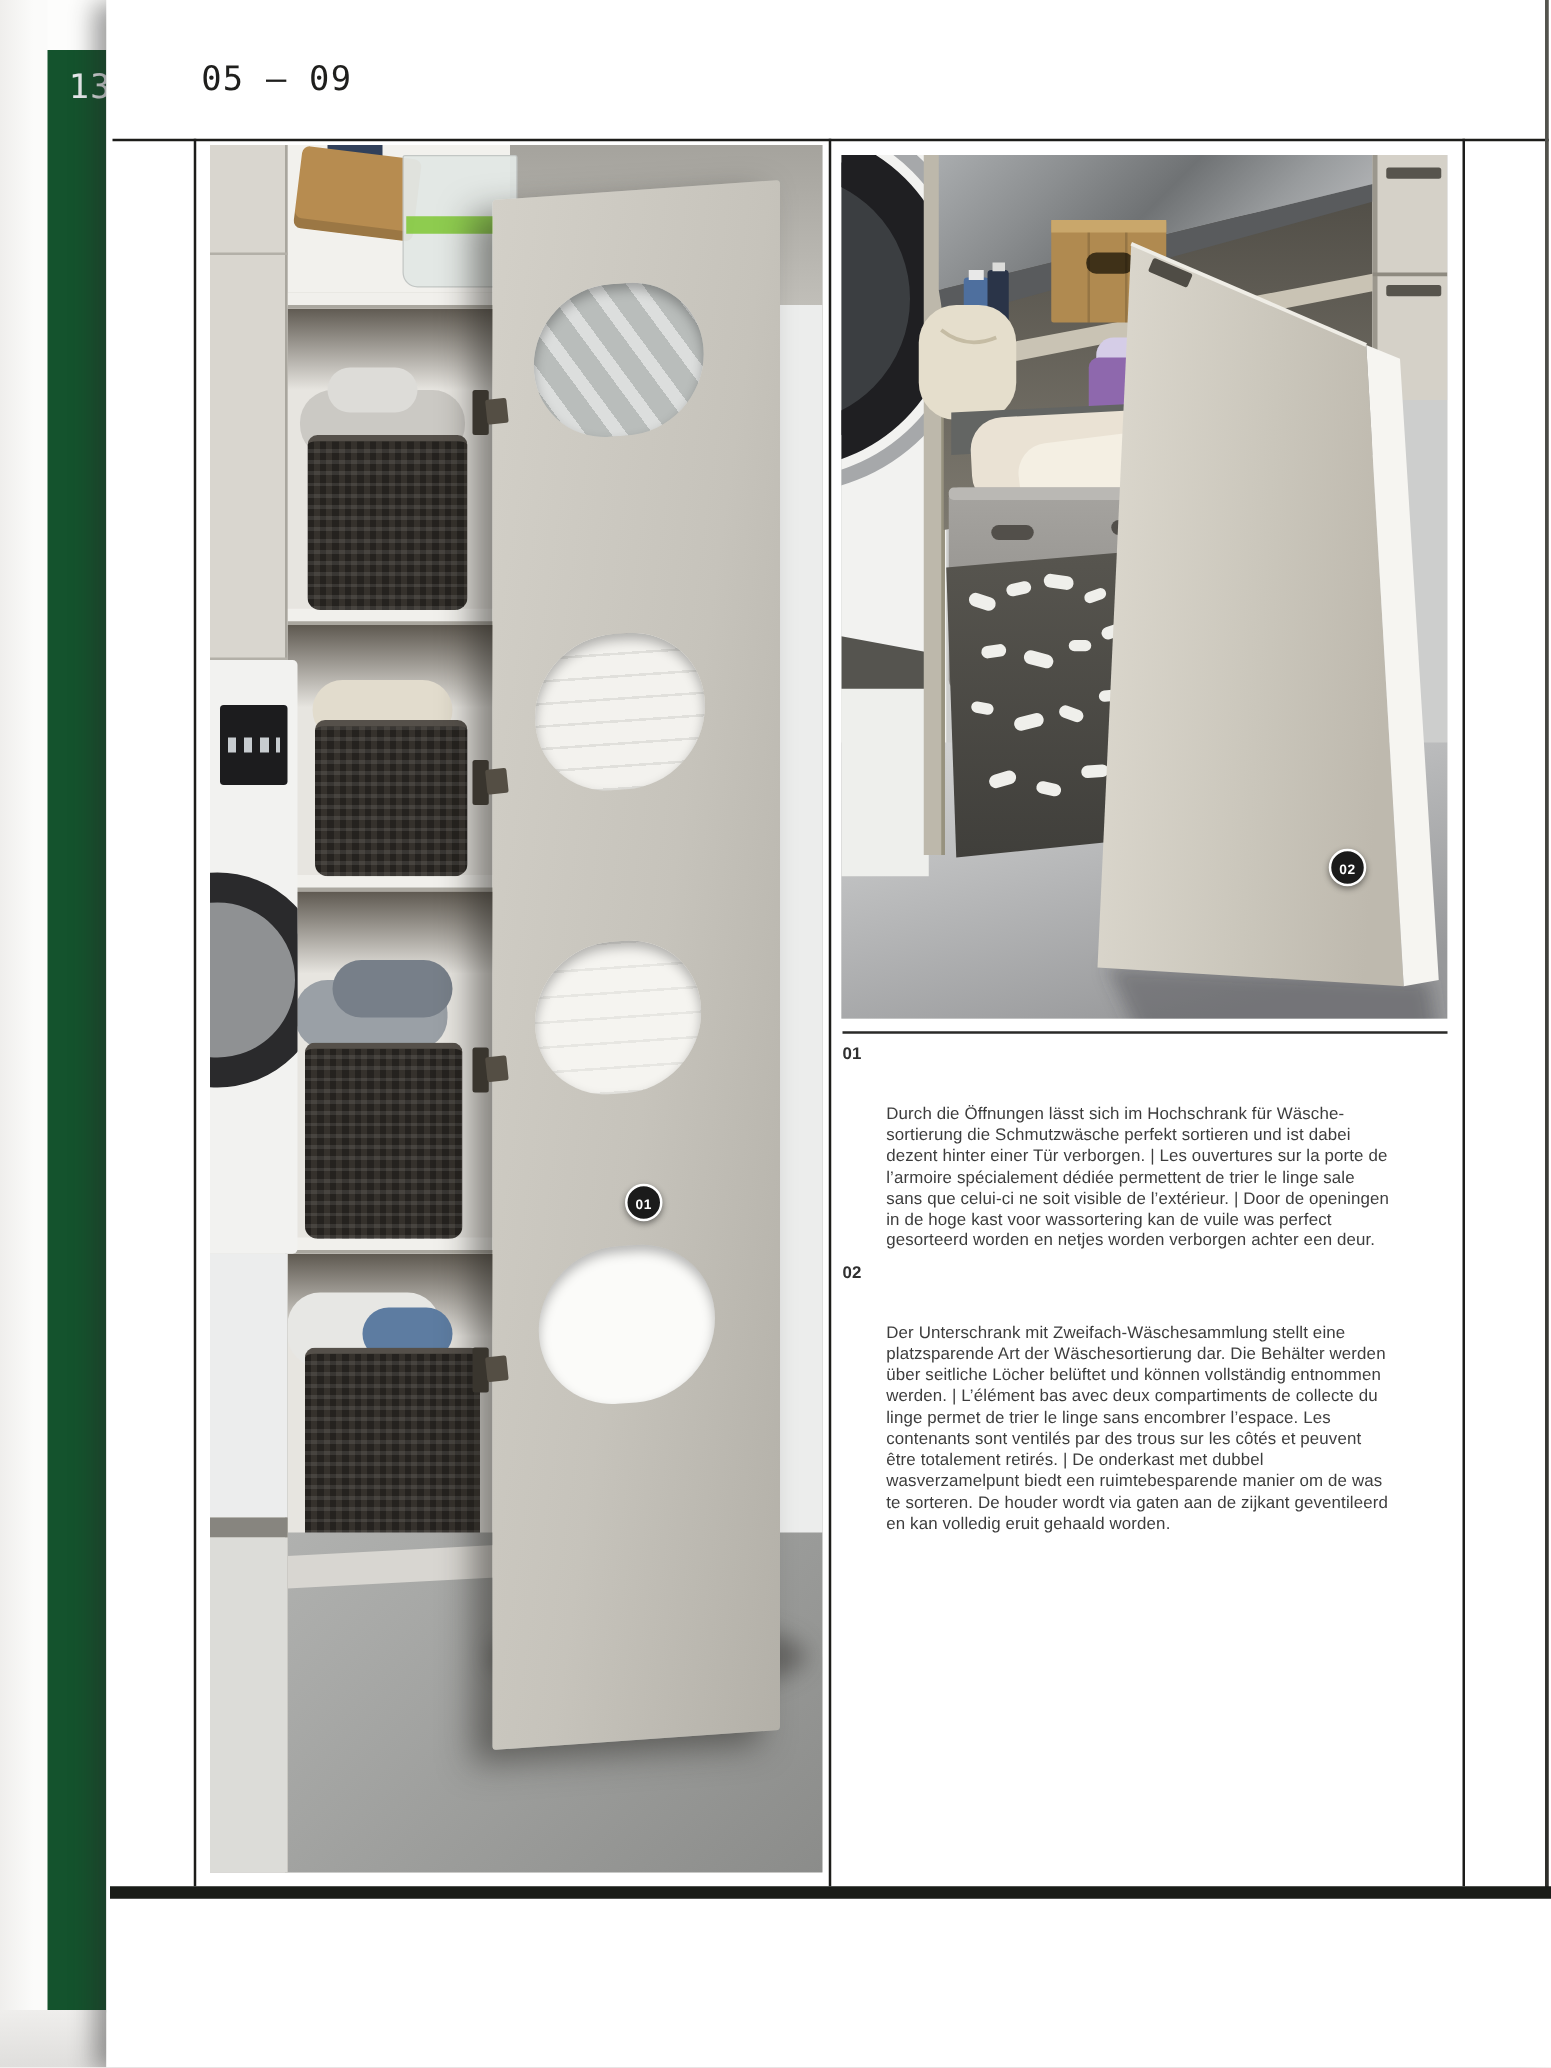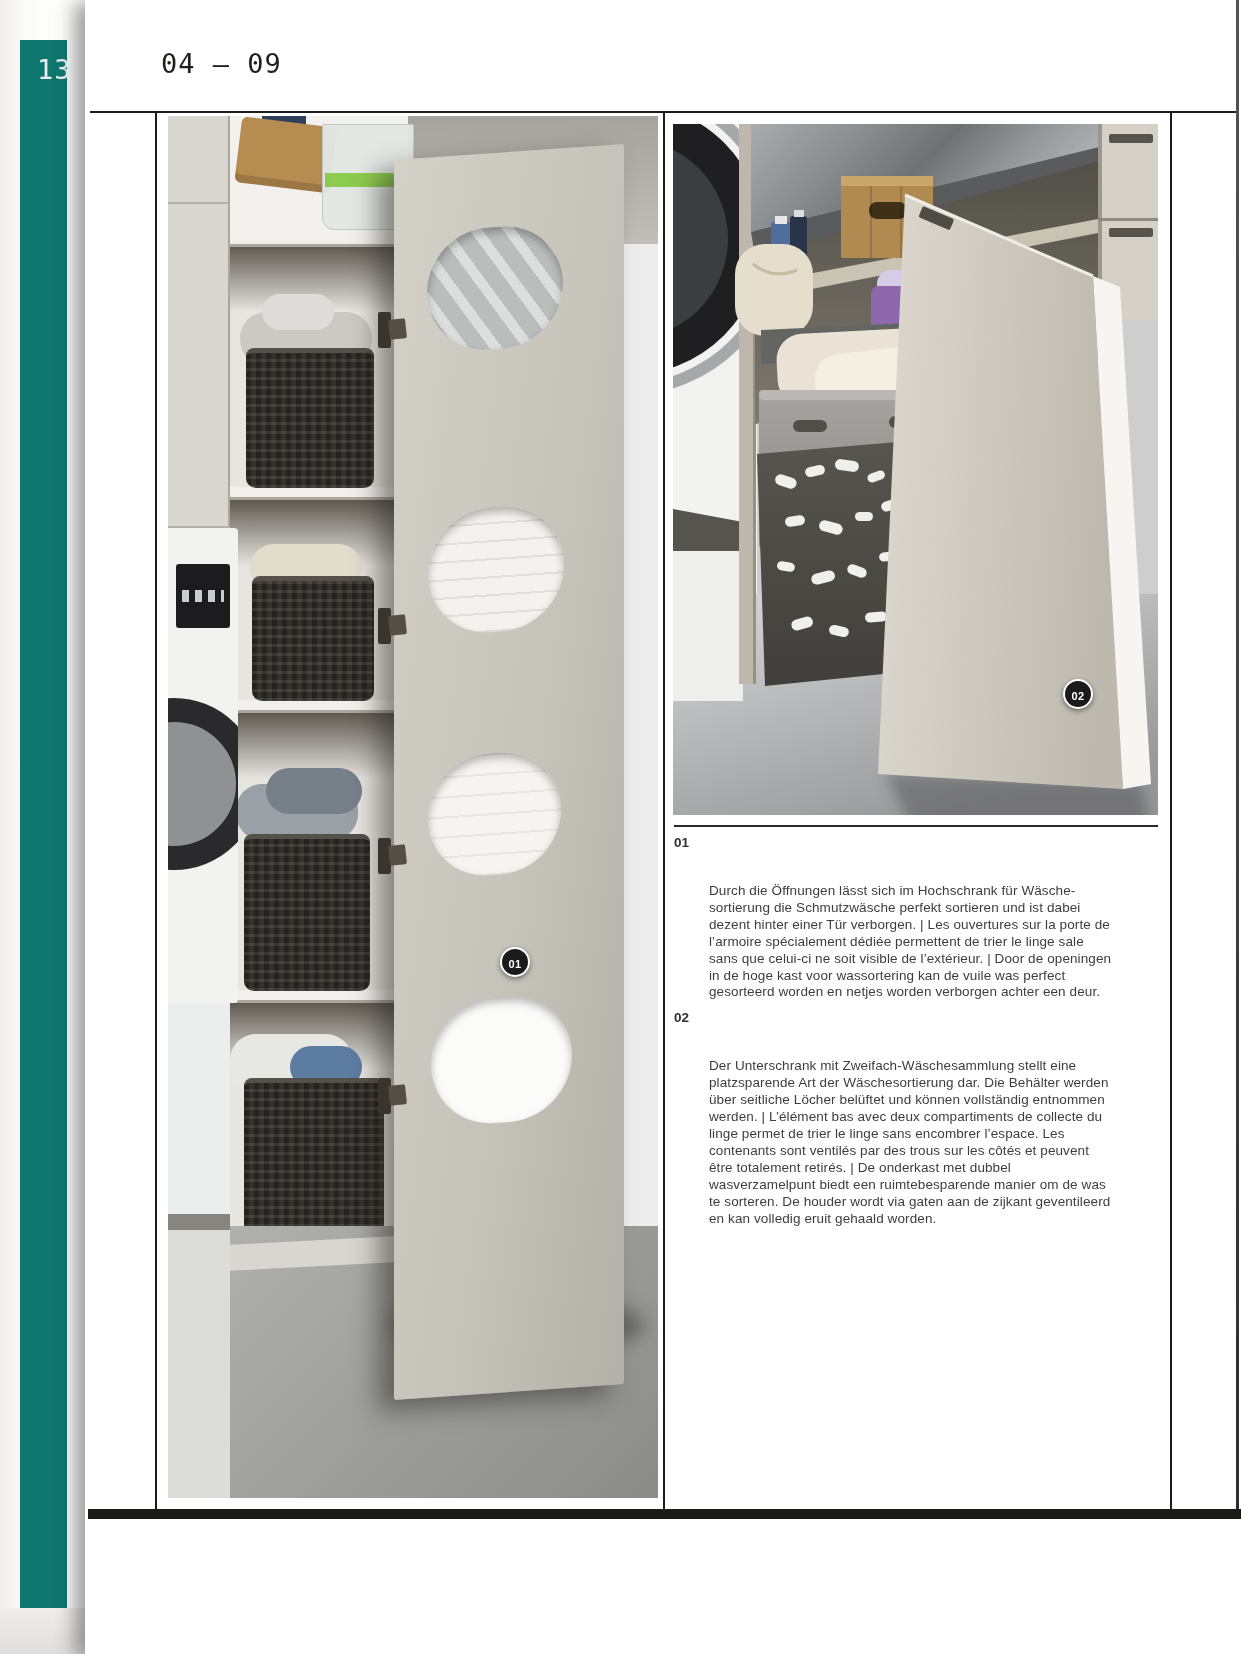--- a/index.html
+++ b/index.html
@@ -2,21 +2,21 @@
 <html><head>
 <meta charset="utf-8">
 <style>
   html,body{margin:0;padding:0;background:#e9e8e6;}
   #stage{position:relative;width:1241px;height:1654px;overflow:hidden;
          font-family:"Liberation Sans","DejaVu Sans",sans-serif;background:#fdfdfc;}
   .abs{position:absolute;}
   
   .left-strip{left:0;top:0;width:38px;height:1654px;
     background:linear-gradient(90deg,#efeeec,#fbfbfa 70%);}
-  .teal-band{left:20px;top:40px;width:47px;height:1570px;background:#0f766e;overflow:hidden;}
+  .teal-band{left:38px;top:40px;width:47px;height:1570px;background:#14532d;overflow:hidden;}
   .prev-num{left:17px;top:14px;color:#e9edef;font-family:"DejaVu Sans Mono",monospace;
     font-size:27px;letter-spacing:1px;}
   .corner-bl{left:0;top:1608px;width:85px;height:46px;
     background:linear-gradient(180deg,#efeeec,#dfdedc);}
   
   .page-main{left:85px;top:0;width:1156px;height:1654px;background:#ffffff;
     box-shadow:-10px 3px 18px rgba(40,40,40,.45);}
   .spread-label{left:76px;top:48px;font-family:"DejaVu Sans Mono",monospace;
     font-size:27px;letter-spacing:1px;color:#1f1f1d;}
   .rule-top{left:5px;top:111px;width:1149px;height:2px;background:#1c1c1a;}
@@ -93,21 +93,21 @@
 
   <div class="abs left-strip"></div>
 
   <div class="abs teal-band">
     <div class="abs prev-num">13</div>
   </div>
   <div class="abs corner-bl"></div>
 
   <div class="abs page-main">
 
-    <div class="abs spread-label">04 — 09</div>
+    <div class="abs spread-label">05 — 09</div>
 
     <div class="abs rule-top"></div>
     <div class="abs vline" style="left:70px"></div>
     <div class="abs vline" style="left:578px"></div>
     <div class="abs vline" style="left:1085px"></div>
     <div class="abs edge-right"></div>
     <div class="abs footer-bar"></div>
 
     <div class="abs photo-left">
       <div class="abs pl-topright"></div>

